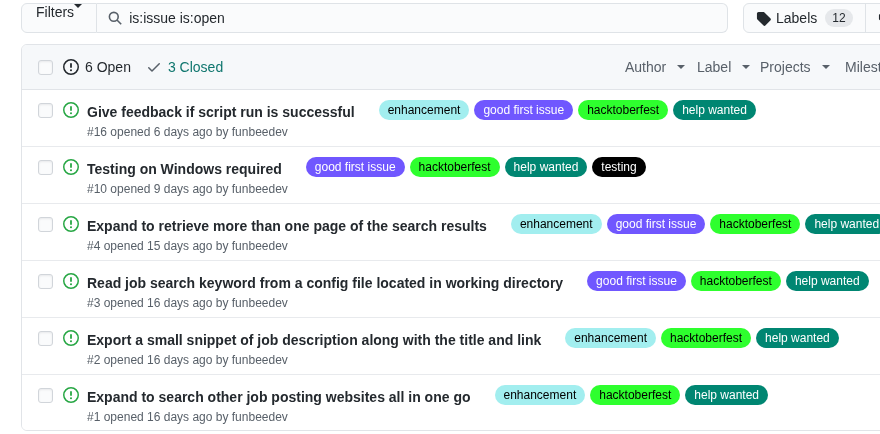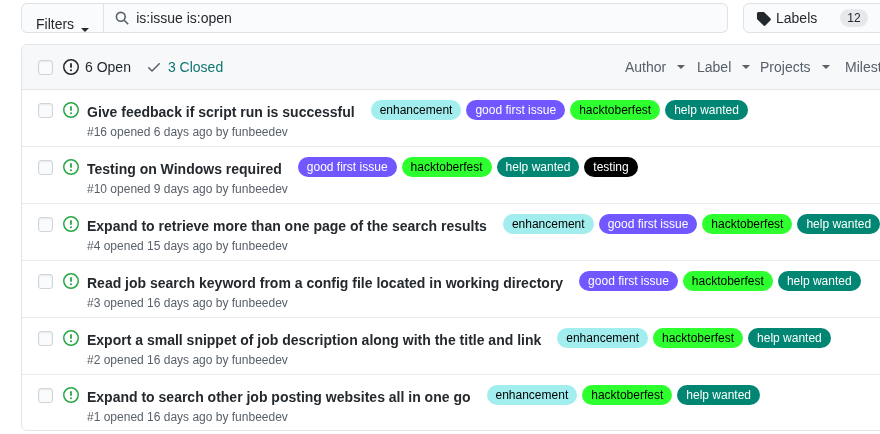--- a/index.html
+++ b/index.html
@@ -2,39 +2,39 @@
 <html><head>
 <meta charset="utf-8">
 <style>
   * { margin:0; padding:0; box-sizing:border-box; }
   html,body { width:880px; height:434px; overflow:hidden; background:#fff;
     font-family:"Liberation Sans","DejaVu Sans",sans-serif; color:#24292e; }
   .page { position:relative; width:880px; height:434px; }
 
   
   .search-group { position:absolute; left:21px; top:3px; width:707px; height:30px; display:flex; }
-  .filters-btn { display:flex; align-items:flex-end; gap:7px; padding:0 14px; height:30px;
+  .filters-btn { display:flex; align-items:flex-start; padding:0 14px; height:30px;
     background:#fafbfc; border:1px solid #dfe3e7; border-radius:6px 0 0 6px; font-size:14px;
     color:#24292e; cursor:pointer; font-family:inherit; }
   .caret { display:inline-block; width:0; height:0; border-left:4px solid transparent;
     border-right:4px solid transparent; border-top:4px solid currentColor; }
   .search-box { position:relative; flex:1; height:30px; }
   .search-box input { width:100%; height:30px; border:1px solid #dfe3e7; border-left:none;
     border-radius:0 6px 6px 0; background:#fafbfc; padding:0 8px 0 32px; font-size:14px;
     color:#24292e; font-family:inherit; outline:none; }
   .search-icon { position:absolute; left:10px; top:7px; width:16px; height:16px; }
 
   .btn-group { position:absolute; left:743px; top:3px; height:30px; display:flex;
     border:1px solid #dfe3e7; border-radius:6px; background:#fafbfc; }
   .group-btn { display:flex; align-items:center; gap:5px; padding:0 12px; height:28px;
     background:transparent; border:none; font-size:14px; color:#24292e; cursor:pointer;
     font-family:inherit; white-space:nowrap; }
   .group-btn + .group-btn { border-left:1px solid #dfe3e7; width:140px; }
   .counter { background:rgba(209,213,218,.5); border-radius:20px; padding:0 7px; height:18px;
-    line-height:18px; font-size:12px; color:#24292e; margin-left:18px; }
+    line-height:18px; font-size:12px; color:#24292e; margin-left:3px; }
 
   
   .list { position:absolute; left:21px; top:44px; width:940px; height:387px;
     border:1px solid #e1e4e8; border-radius:6px; background:#fff; overflow:hidden; }
   .list-header { position:relative; height:45px; background:#f6f8fa;
     border-bottom:1px solid #e1e4e8; display:flex; align-items:center; padding:0 16px;
     font-size:14px; }
   .checkbox { flex:none; width:15px; height:15px; border:1px solid #d1d5da; border-radius:3px;
     background:#fafbfc; box-shadow:inset 0 1px 2px rgba(27,31,35,.08); cursor:pointer; }
   .state-btn { display:flex; align-items:center; gap:6px; background:none; border:none;
@@ -49,21 +49,21 @@
   .hf-item:nth-child(3){ width:85px; } .hf-item:nth-child(4){ width:110px; }
 
   .row { display:flex; align-items:flex-start; height:57px; padding:10px 16px 0;
     border-bottom:1px solid #e8eaed; background:#fff; }
   .row:last-child { border-bottom:none; }
   .row .checkbox { margin-top:3px; }
   .open-icon { flex:none; width:16px; height:16px; margin:2px 0 0 10px; }
   .row-main { margin-left:8px; min-width:0; }
   .title-line { display:flex; align-items:flex-end; white-space:nowrap; }
   .issue-title { font-size:14px; font-weight:700; color:#24292e; text-decoration:none; cursor:pointer; }
-  .labels { display:inline-flex; gap:5px; margin-left:16px; }
+  .labels { display:inline-flex; gap:5px; margin-left:24px; }
   .label-pill { height:20px; line-height:20px; padding:0 9px; border-radius:10px;
     font-size:12px; font-weight:500; white-space:nowrap; cursor:pointer; }
   .meta { margin-top:5px; font-size:12px; color:#586069; }
   svg { display:block; }
 </style>
 </head>
 <body>
 
 <div class="page">
 

